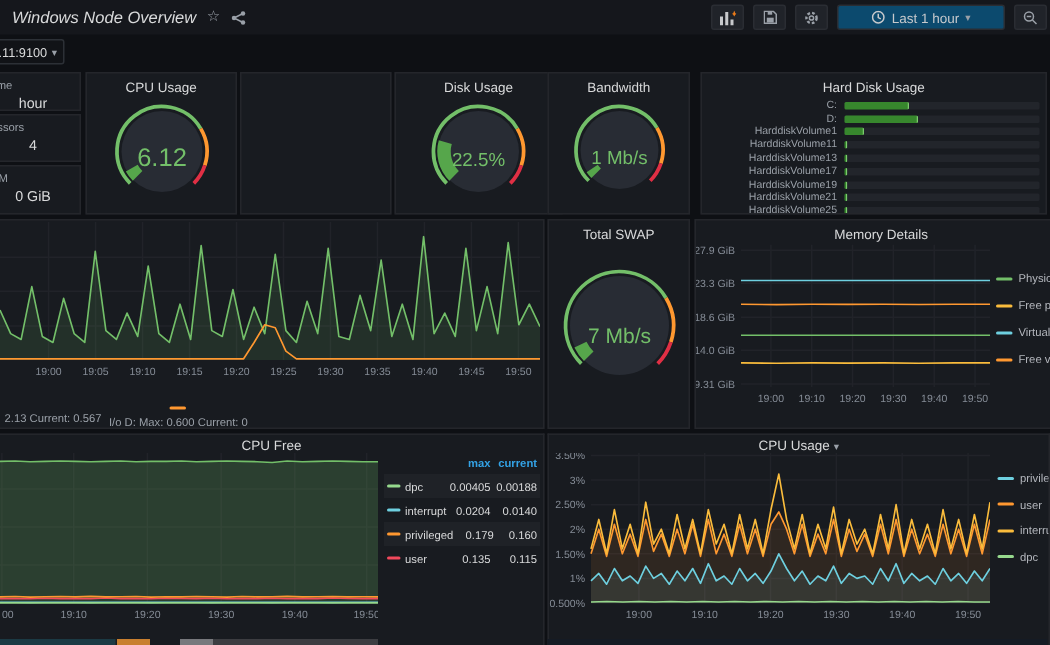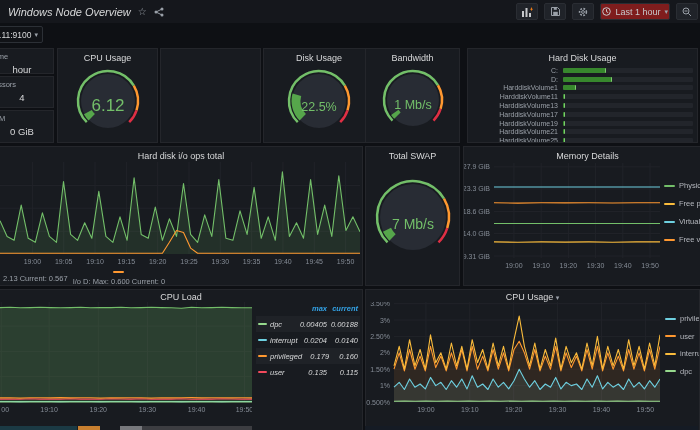--- a/index.html
+++ b/index.html
@@ -7,22 +7,22 @@
     font-family:"Liberation Sans",sans-serif;color:#d8d9da;}
   
   .topbar{position:absolute;left:0;top:0;width:700px;height:23px;background:#15171c;
     display:flex;align-items:center;justify-content:space-between;}
   .tb-left{display:flex;align-items:center;gap:7px;padding-left:8px;}
   .tb-title{font-size:11px;font-weight:500;color:#d8d9da;white-space:nowrap;font-style:italic;}
   .tb-ico{color:#9aa0a8;font-size:10px;line-height:1;display:flex;align-items:center;}
   .tb-right{display:flex;align-items:center;gap:6px;padding-right:2px;}
   .iconbtn{height:15px;min-width:16px;background:#202329;border:1px solid #2a2d33;border-radius:2px;
     display:flex;align-items:center;justify-content:center;padding:0 2px;}
-  .timepicker{height:15px;background:#7f1d1d;border:1px solid #2a2d33;border-radius:2px;
-    display:flex;align-items:center;gap:4px;padding:0 1px;font-size:9px;color:#c7c9cc;white-space:nowrap;}
+  .timepicker{height:15px;background:#0c4a6e;border:1px solid #2a2d33;border-radius:2px;
+    display:flex;align-items:center;gap:4px;padding:0 22px;font-size:9px;color:#c7c9cc;white-space:nowrap;}
   
   .varbox{position:absolute;left:-20px;top:26px;width:63px;height:17px;background:#111317;
     border:1px solid #2c3036;border-radius:2px;display:flex;align-items:center;justify-content:flex-end;
     gap:3px;font-size:8.5px;color:#d8d9da;padding-right:4px;box-sizing:border-box;}
   .caret{color:#9aa0a8;font-size:7px;}
   
   .pp{position:absolute;background:#181b20;border:1px solid #24262b;box-sizing:border-box;overflow:hidden;}
   .ptitle{text-align:center;font-size:9px;font-weight:500;color:#d8d9da;padding-top:4px;white-space:nowrap;}
   #p-stat1{left:-10px;top:48px;width:64px;height:26px}
   #p-stat2{left:-10px;top:76px;width:64px;height:32px}
@@ -49,21 +49,21 @@
   .chart{display:block;}
   svg text{font-family:"Liberation Sans",sans-serif;}
   .io-legend{position:absolute;left:3px;top:124px;display:flex;align-items:center;gap:5px;
     font-size:7.5px;color:#9aa0a8;white-space:nowrap;}
   .dash{display:inline-block;width:11px;height:2px;border-radius:1px;flex:none;}
   .vlegend{position:absolute;display:flex;flex-direction:column;gap:9px;font-size:7.5px;color:#b4b7bd;}
   .vlegend .li{display:flex;align-items:center;gap:4px;white-space:nowrap;}
   #memd-legend{left:200px;top:34px;width:34px;}
   #cpuu-legend{left:299px;top:24px;width:36px;gap:8.5px;}
   
-  .ltable{position:absolute;left:256px;top:10px;width:104px;font-size:7.5px;font-style:italic;}
+  .ltable{position:absolute;left:256px;top:10px;width:104px;font-size:7.5px;}
   .ltr{display:flex;align-items:center;height:16px;padding:0 2px;}
   .ltr:nth-child(even){background:rgba(255,255,255,0.03);}
   .lt-dash{width:12px;flex:none;display:flex;align-items:center;}
   .lt-name{flex:1;color:#d8d9da;text-align:left;}
   .lt-max{width:29px;text-align:right;color:#d8d9da;}
   .lt-cur{width:31px;text-align:right;color:#d8d9da;}
   .lt-head .lt-max,.lt-head .lt-cur{color:#33A2E5;font-weight:700;}
   
   .strip{position:absolute;top:426px;height:4px;}
 </style>
@@ -238,21 +238,20 @@
         <div class="drow">
           <div class="dlab">HarddiskVolume25</div>
           <div class="dtrack">
             <div class="dfill" style="width: 1.5%;"></div>
           </div>
         </div>
       </div>
   </div>
 
   <div class="pp" id="p-io">
-    <div class="ptitle">Hard disk i/o ops total</div>
     <div class="chart" style="margin-top:1px"><svg width="360" height="105" viewBox="0 0 360 105">
           <line x1="0" x2="360" y1="69.2936170212766" y2="69.2936170212766" stroke="#212329" stroke-width="1"></line>
           <line x1="0" x2="360" y1="46.19574468085107" y2="46.19574468085107" stroke="#212329" stroke-width="1"></line>
           <line x1="0" x2="360" y1="23.489361702127667" y2="23.489361702127667" stroke="#212329" stroke-width="1"></line>
           <line x1="32.4" x2="32.4" y1="0" y2="92" stroke="#212329" stroke-width="1"></line>
           <text x="32.4" y="102" text-anchor="middle" fill="#858c96" font-size="7">19:00</text>
           <line x1="63.72" x2="63.72" y1="0" y2="92" stroke="#212329" stroke-width="1"></line>
           <text x="63.72" y="102" text-anchor="middle" fill="#858c96" font-size="7">19:05</text>
           <line x1="95.04" x2="95.04" y1="0" y2="92" stroke="#212329" stroke-width="1"></line>
           <text x="95.04" y="102" text-anchor="middle" fill="#858c96" font-size="7">19:10</text>
@@ -345,21 +344,21 @@
           <span>Virtual m</span>
         </div>
         <div class="li">
           <div class="dash" style="background: rgb(255, 152, 48);"></div>
           <span>Free virtu</span>
         </div>
       </div>
   </div>
 
   <div class="pp" id="p-load">
-    <div class="ptitle" style="padding-top:2px">CPU Load</div>
+    <div class="ptitle" style="padding-top:2px">CPU Free</div>
     <div class="chart" style="margin-top:0px"><svg width="252" height="113" viewBox="0 0 252 113">
           <line x1="0" x2="252" y1="74.68354430379748" y2="74.68354430379748" stroke="#212329" stroke-width="1"></line>
           <line x1="0" x2="252" y1="49.367088607594944" y2="49.367088607594944" stroke="#212329" stroke-width="1"></line>
           <line x1="0" x2="252" y1="24.050632911392412" y2="24.050632911392412" stroke="#212329" stroke-width="1"></line>
           <line x1="1.26" x2="1.26" y1="0" y2="100" stroke="#212329" stroke-width="1"></line>
           <text x="1.26" y="110" text-anchor="start" fill="#858c96" font-size="7">00</text>
           <line x1="49.14" x2="49.14" y1="0" y2="100" stroke="#212329" stroke-width="1"></line>
           <text x="49.14" y="110" text-anchor="middle" fill="#858c96" font-size="7">19:10</text>
           <line x1="98.28" x2="98.28" y1="0" y2="100" stroke="#212329" stroke-width="1"></line>
           <text x="98.28" y="110" text-anchor="middle" fill="#858c96" font-size="7">19:20</text>

